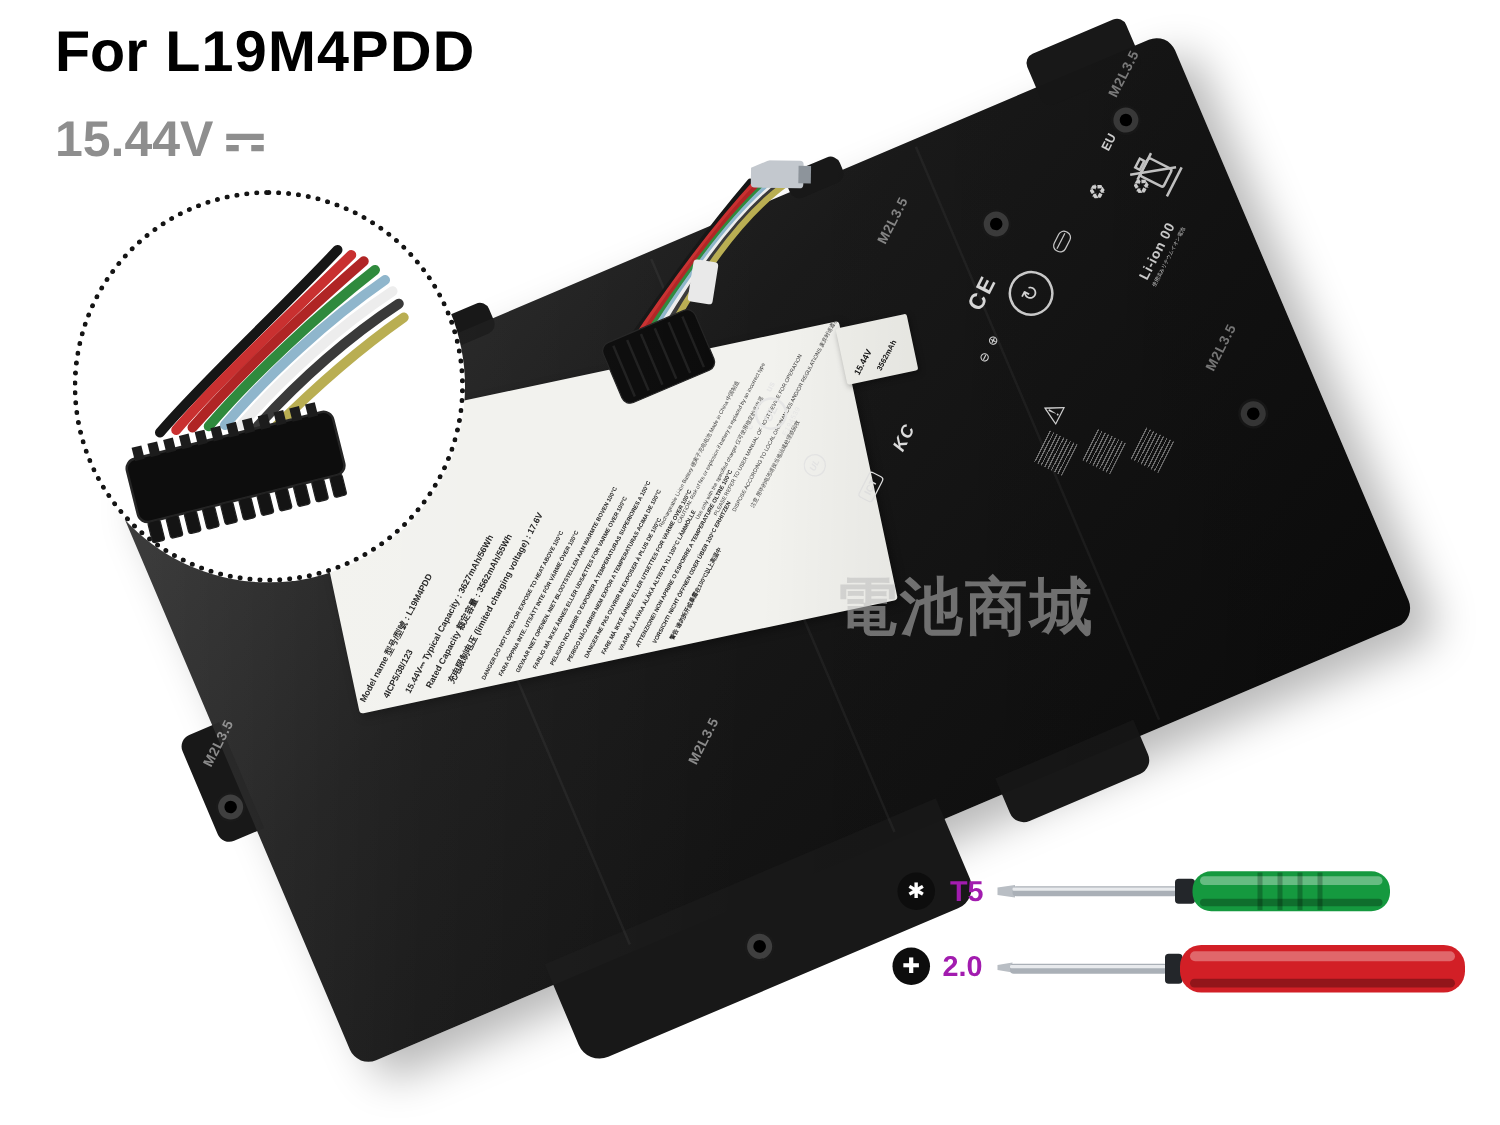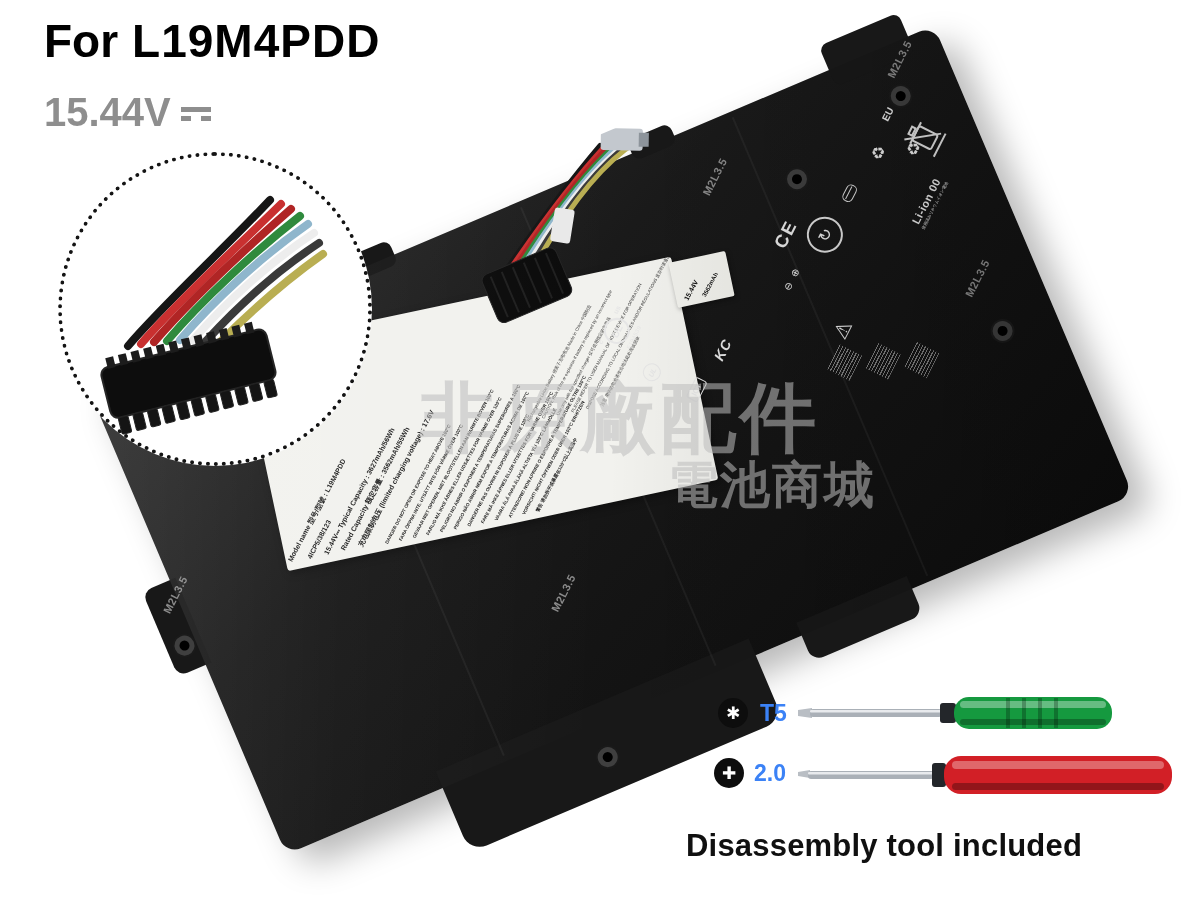--- a/index.html
+++ b/index.html
@@ -96,21 +96,21 @@
 
   
   .wm{position:absolute;z-index:40;color:#bdbdbd;opacity:.55;font-weight:700;pointer-events:none;white-space:nowrap;}
   .wm1{left:420px;top:368px;font-size:76px;letter-spacing:4px;}
   .wm2{left:668px;top:452px;font-size:50px;letter-spacing:2px;}
 
   
   .bit-badge{position:absolute;width:30px;height:30px;border-radius:50%;background:#0d0d0d;color:#fff;
         display:flex;align-items:center;justify-content:center;font-size:17px;font-weight:700;z-index:20;}
   .badge-torx{left:718px;top:698px;} .badge-ph{left:714px;top:758px;}
-  .bit-label{position:absolute;font-size:23px;font-weight:700;color:#3b82f6;z-index:20;}
+  .bit-label{position:absolute;font-size:23px;font-weight:700;color:#a21caf;z-index:20;}
   .label-t5{left:760px;top:700px;} .label-20{left:754px;top:760px;text-align:right;}
   .driver{position:absolute;z-index:20;}
   .driver-green{left:796px;top:688px;} .driver-red{left:796px;top:746px;}
   .tools-caption{position:absolute;left:686px;top:828px;font-size:31px;font-weight:800;color:#101010;
         letter-spacing:.2px;z-index:20;white-space:nowrap;}
 </style>
 </head>
 <body>
 
 <div class="canvas">
@@ -279,21 +279,20 @@
             <rect x="141" y="183" width="8" height="11"></rect>
           <rect x="154" y="183" width="8" height="11"></rect>
             <rect x="167" y="183" width="8" height="11"></rect>
           <rect x="180" y="183" width="8" height="11"></rect>
             <rect x="193" y="183" width="8" height="11"></rect>
         </g>
       </g>
     </svg>
   </div>
 
-  <div class="wm wm1">非原廠配件</div>
   <div class="wm wm2">電池商城</div>
 
   <div class="bit-badge badge-torx">✱</div>
   <div class="bit-label label-t5">T5</div>
   <svg class="driver driver-green" width="330" height="50" viewBox="0 0 330 50">
     <polygon points="2,22 16,20 16,30 2,28" fill="#b9bec4"></polygon>
     <rect x="14" y="21" width="132" height="8" rx="3" fill="#aab0b7"></rect>
     <rect x="14" y="22" width="132" height="2.5" rx="1" fill="#e8eaed"></rect>
     <rect x="144" y="15" width="16" height="20" rx="3" fill="#23262a"></rect>
     <rect id="green-handle" x="158" y="9" width="158" height="32" rx="15" fill="#15993f"></rect>
@@ -307,15 +306,14 @@
   <svg class="driver driver-red" width="385" height="56" viewBox="0 0 385 56">
     <polygon points="2,26 14,24 14,32 2,30" fill="#b9bec4"></polygon>
     <rect x="12" y="25" width="126" height="8" rx="3" fill="#aab0b7"></rect>
     <rect x="12" y="26" width="126" height="2.5" rx="1" fill="#e8eaed"></rect>
     <rect x="136" y="17" width="14" height="24" rx="3" fill="#23262a"></rect>
     <rect id="red-handle" x="148" y="10" width="228" height="38" rx="17" fill="#d21f26"></rect>
     <rect x="156" y="15" width="212" height="8" rx="4" fill="rgba(255,255,255,.32)"></rect>
     <rect x="156" y="37" width="212" height="7" rx="3.5" fill="rgba(0,0,0,.3)"></rect>
   </svg>
 
-  <div class="tools-caption">Disassembly tool included</div>
 
 </div>
 
 </body></html>

